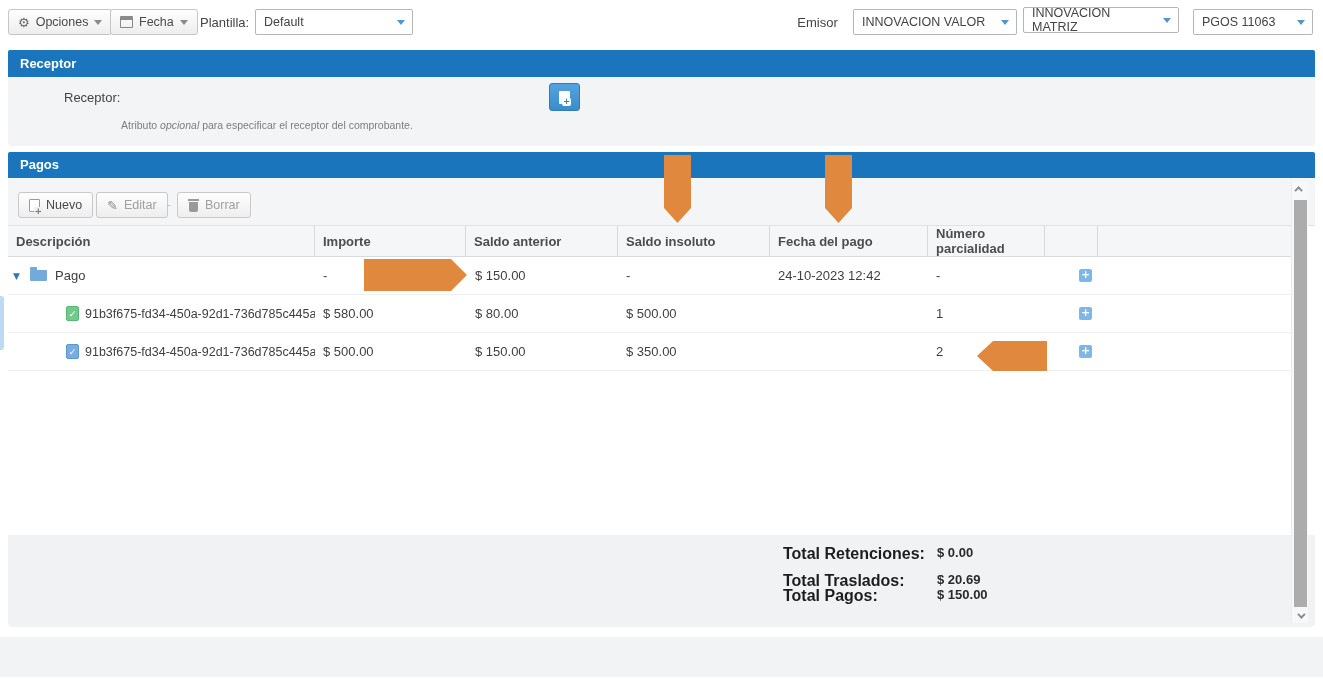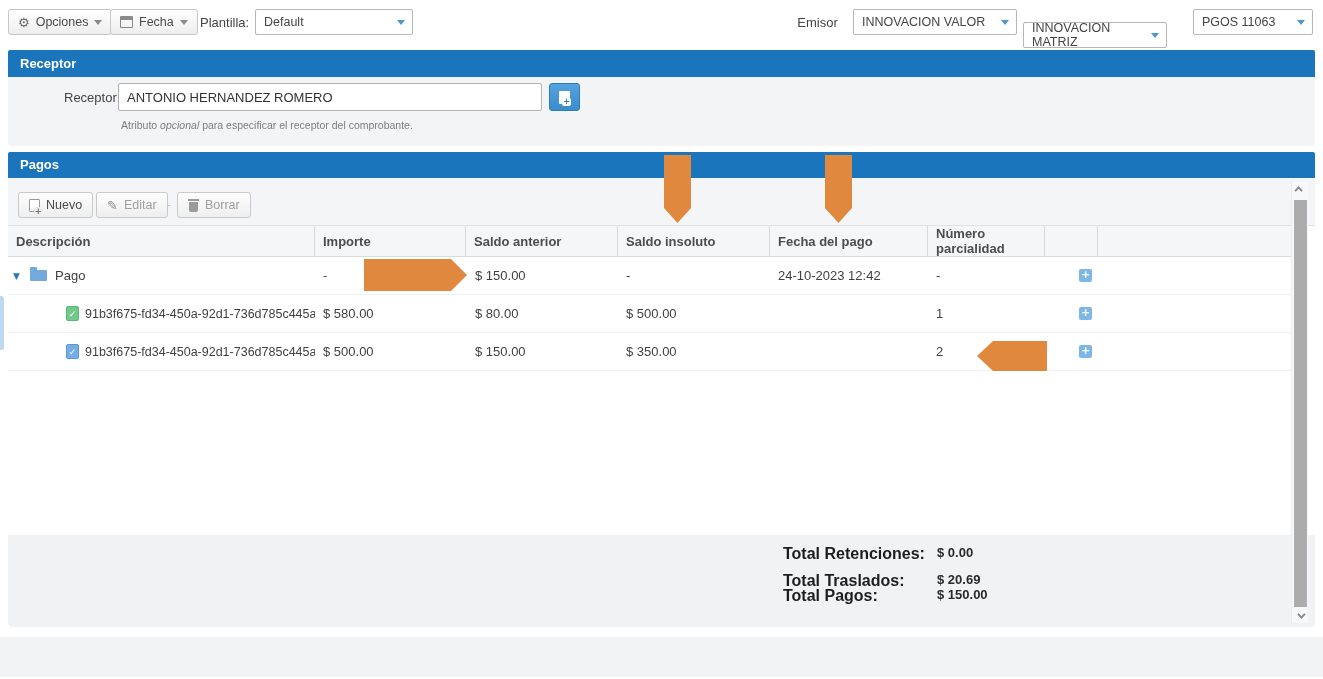--- a/index.html
+++ b/index.html
@@ -156,35 +156,34 @@
     <span class="lbl" style="position:absolute;left:200px;top:15px;">Plantilla:</span>
     <div class="select" style="left:255px; top:9px; width:158px;">
       <span>Default</span>
       <span class="caret blue"></span>
     </div>
     <span class="lbl" style="position:absolute;left:790px;top:15px;width:55px;text-align:center;">Emisor</span>
     <div class="select" style="left:853px; top:9px; width:164px;">
       <span>INNOVACION VALOR</span>
       <span class="caret blue"></span>
     </div>
-    <div class="select" style="left:1023px; top:22px; width:144px;">
+    <div class="select" style="left:1023px; top:7px; width:156px;">
       <span>INNOVACION MATRIZ</span>
       <span class="caret blue"></span>
     </div>
     <div class="select" style="left:1193px; top:9px; width:120px;">
       <span>PGOS 11063</span>
       <span class="caret blue"></span>
     </div>
   </div>
 
   <div class="panel receptor-panel">
     <div class="panel-header">Receptor</div>
     <div class="receptor-body">
       <span class="lbl field-label">Receptor:</span>
-      <input class="receptor-input" value="ANTONIO HERNANDEZ ROMERO" style="">
       <div class="receptor-add">
         <span class="mini-doc">
             <span class="mini-plus glyph">+</span>
           </span>
       </div>
       <div class="receptor-hint">
         <span>Atributo </span><i>opcional</i><span> para especificar el receptor del comprobante.</span>
       </div>
     </div>
   </div>

